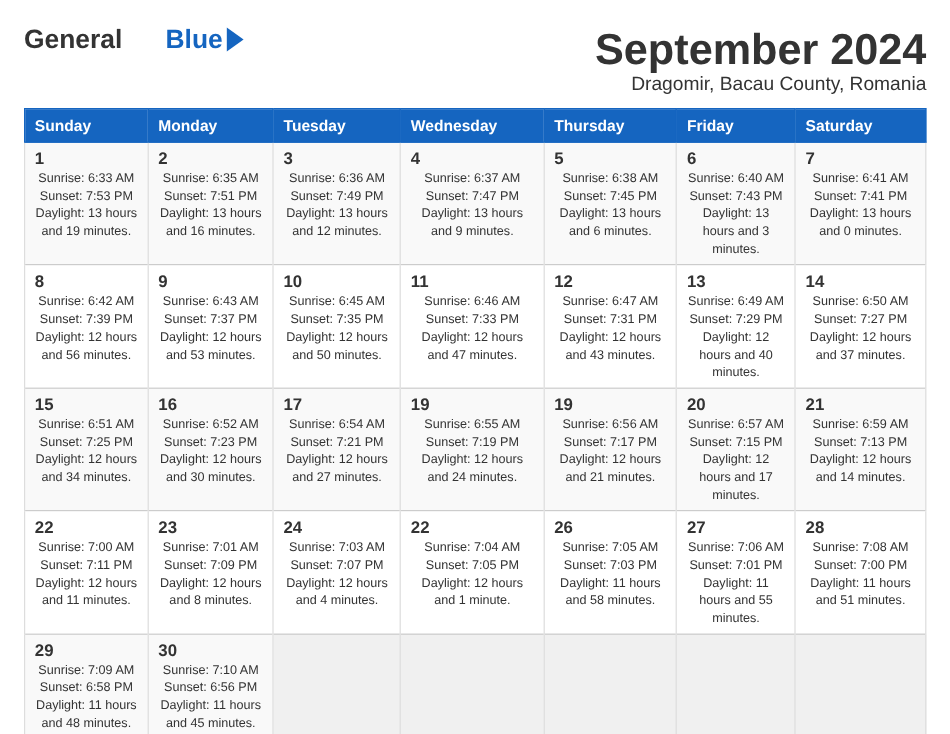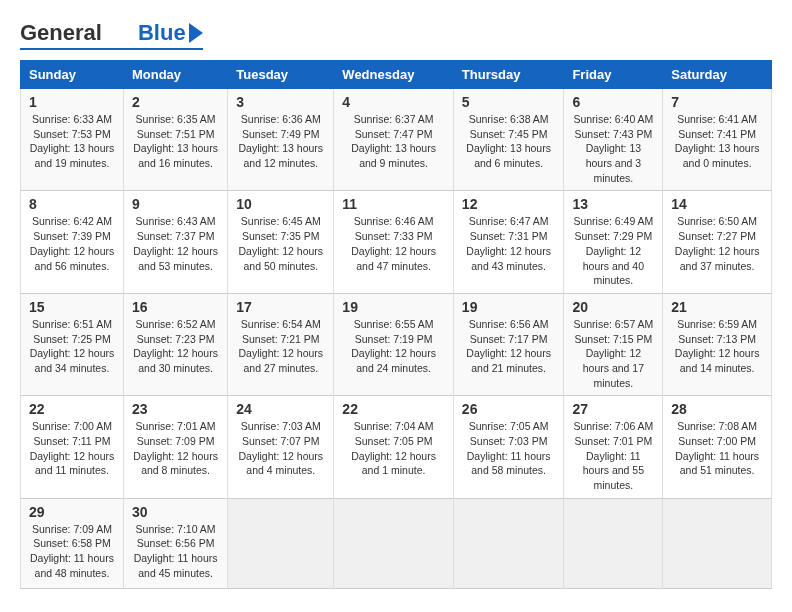--- a/index.html
+++ b/index.html
@@ -11,21 +11,21 @@
       padding: 20px;
     }
     .header {
       display: flex;
       justify-content: space-between;
       align-items: flex-start;
       margin-bottom: 10px;
     }
     .logo {
       display: flex;
-      flex-direction: column;
+      flex-direction: row;
       align-items: flex-start;
     }
     .logo-line {
       display: flex;
       align-items: center;
     }
     .title-section {
       text-align: right;
     }
     .month-title {
@@ -90,20 +90,24 @@
 
 <div class="header">
   <div class="logo">
     <div class="logo-line">
       <span style="font-size:22px;font-weight:bold;color:#333;">General</span>
       <span style="font-size:22px;font-weight:bold;color:#1565c0;margin-left:36px;">Blue</span>
       <span style="display:inline-block;width:0;height:0;border-top:10px solid transparent;border-bottom:10px solid transparent;border-left:14px solid #1565c0;margin-left:3px;vertical-align:middle;"></span>
     </div>
     <div style="height:2px;background:#1565c0;width:100%;margin-top:2px;"></div>
   </div>
+  <div class="title-section">
+    <div class="month-title">September 2024</div>
+    <div class="location-title">Dragomir, Bacau County, Romania</div>
+  </div>
 </div>
 
 <table>
   <thead>
     <tr id="weekday-header">
     <th>Sunday</th>
         <th>Monday</th>
         <th>Tuesday</th>
         <th>Wednesday</th>
         <th>Thursday</th>

